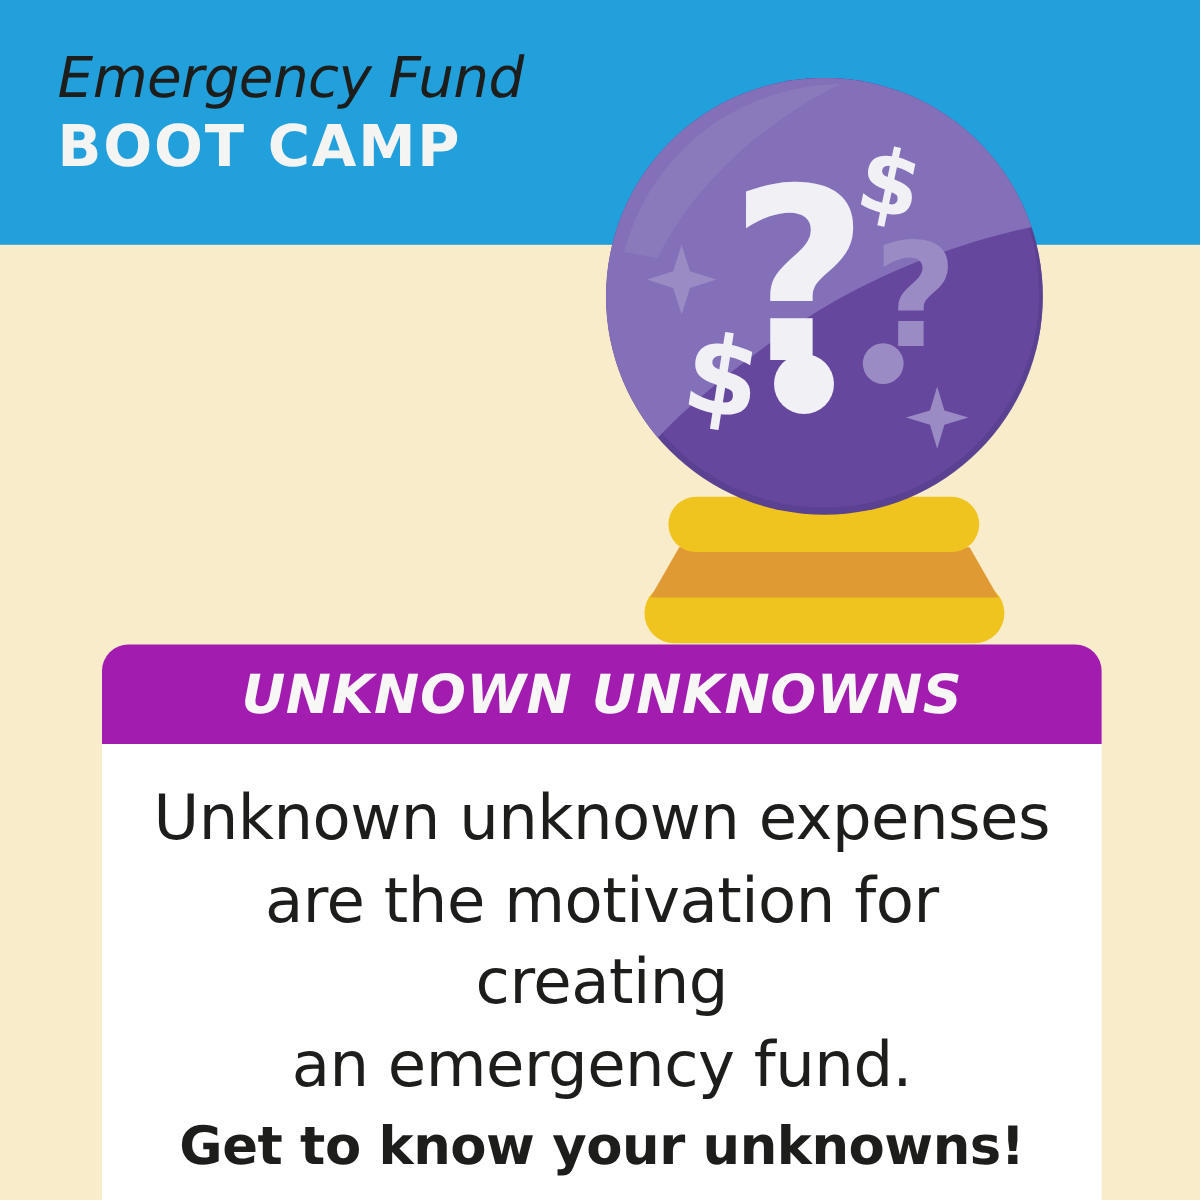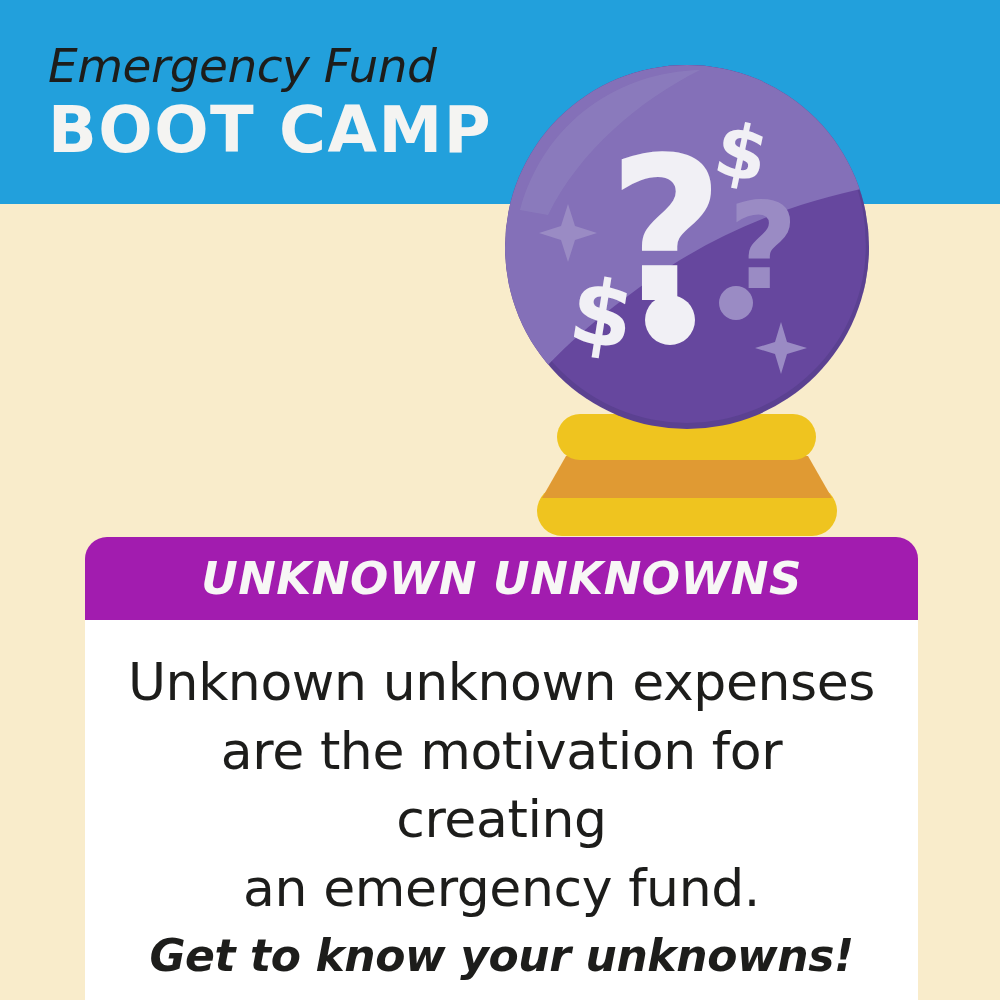--- a/index.html
+++ b/index.html
@@ -46,21 +46,21 @@
     white-space: nowrap;
     line-height: 1;
     z-index: 3;
   }
 
   .brand-line2 {
     position: absolute;
     left: 48px;
     top: 98px;
     font-family: "DejaVu Sans", sans-serif;
-    font-size: 64px;
+    font-size: 48px;
     font-weight: 700;
     letter-spacing: 1.5px;
     color: #f4f4f2;
     white-space: nowrap;
     line-height: 1;
     z-index: 3;
   }
 
   
   .crystal-ball {
@@ -114,21 +114,20 @@
     font-weight: 400;
     color: #1d1d1b;
     line-height: 1.32;
     letter-spacing: -0.4px;
   }
 
   .card-tagline {
     font-family: "DejaVu Sans", sans-serif;
     font-size: 44px;
     font-weight: 700;
-    font-style: italic;
     color: #1d1d1b;
     line-height: 1.32;
     letter-spacing: -0.4px;
     margin-top: 4px;
   }
 </style>
 </head>
 <body>
 
 <div id="poster">

